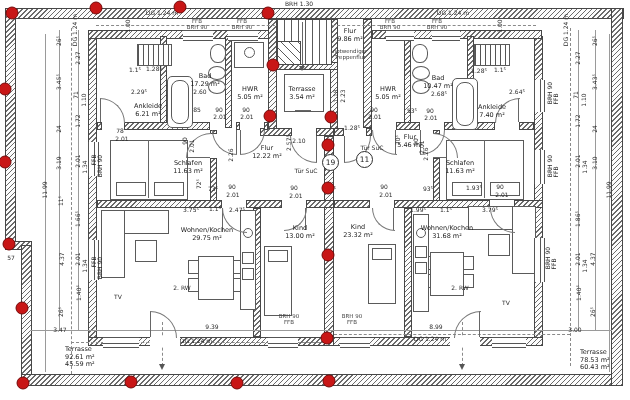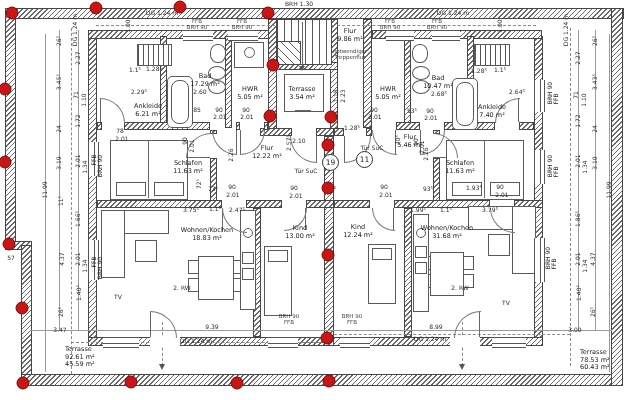--- a/index.html
+++ b/index.html
@@ -246,28 +246,28 @@
   <div class="chain" style="left:30px;top:330px;width:582px;height:1px"></div>
 
   <div class="rm" style="left:148px;top:103px"><span>Ankleide</span><span class="b">6.21 m²</span></div>
   <div class="rm" style="left:205px;top:73px"><span>Bad</span><span class="b">17.29 m²</span></div>
   <div class="rm" style="left:250px;top:86px"><span>HWR</span><span class="b">5.05 m²</span></div>
   <div class="rm" style="left:350px;top:28px"><span>Flur</span><span class="b">9.86 m²</span></div>
   <div class="rm sm" style="left:350px;top:48px"><span>notwendiger</span><span class="b">Treppenflur</span></div>
   <div class="rm" style="left:302px;top:86px"><span>Terrasse</span><span class="b">3.54 m²</span></div>
   <div class="rm" style="left:267px;top:145px"><span>Flur</span><span class="b">12.22 m²</span></div>
   <div class="rm" style="left:188px;top:160px"><span>Schlafen</span><span class="b">11.63 m²</span></div>
-  <div class="rm" style="left:207px;top:227px"><span>Wohnen/Kochen</span><span class="b">18.83 m²</span></div>
+  <div class="rm" style="left:207px;top:227px"><span>Wohnen/Kochen</span><span class="b">29.75 m²</span></div>
   <div class="rm" style="left:300px;top:225px"><span>Kind</span><span class="b">13.00 m²</span></div>
   <div class="rm" style="left:388px;top:86px"><span>HWR</span><span class="b">5.05 m²</span></div>
   <div class="rm" style="left:438px;top:75px"><span>Bad</span><span class="b">10.47 m²</span></div>
   <div class="rm" style="left:492px;top:104px"><span>Ankleide</span><span class="b">7.40 m²</span></div>
   <div class="rm" style="left:410px;top:134px"><span>Flur</span><span class="b">5.46 m²</span></div>
   <div class="rm" style="left:460px;top:160px"><span>Schlafen</span><span class="b">11.63 m²</span></div>
-  <div class="rm" style="left:358px;top:224px"><span>Kind</span><span class="b">12.24 m²</span></div>
+  <div class="rm" style="left:358px;top:224px"><span>Kind</span><span class="b">23.32 m²</span></div>
   <div class="rm" style="left:447px;top:225px"><span>Wohnen/Kochen</span><span class="b">31.68 m²</span></div>
   <div class="rm" style="left:65px;top:346px;text-align:left;transform:none"><span>Terrasse</span><span class="b">92.61 m²</span><span class="b">45.59 m²</span></div>
   <div class="rm" style="left:580px;top:349px;text-align:left;transform:none"><span>Terrasse</span><span class="b">78.53 m²</span><span class="b">60.43 m²</span></div>
 
   <div class="circ" style="left:322px;top:154px">19</div>
   <div class="circ" style="left:356px;top:151px">11</div>
   <div class="dm" style="left:306px;top:171px">Tür SuC</div>
   <div class="dm" style="left:372px;top:148px">Tür SuC</div>
   <div class="dm" style="left:182px;top:288px">2. RW</div>
   <div class="dm" style="left:460px;top:288px">2. RW</div>

